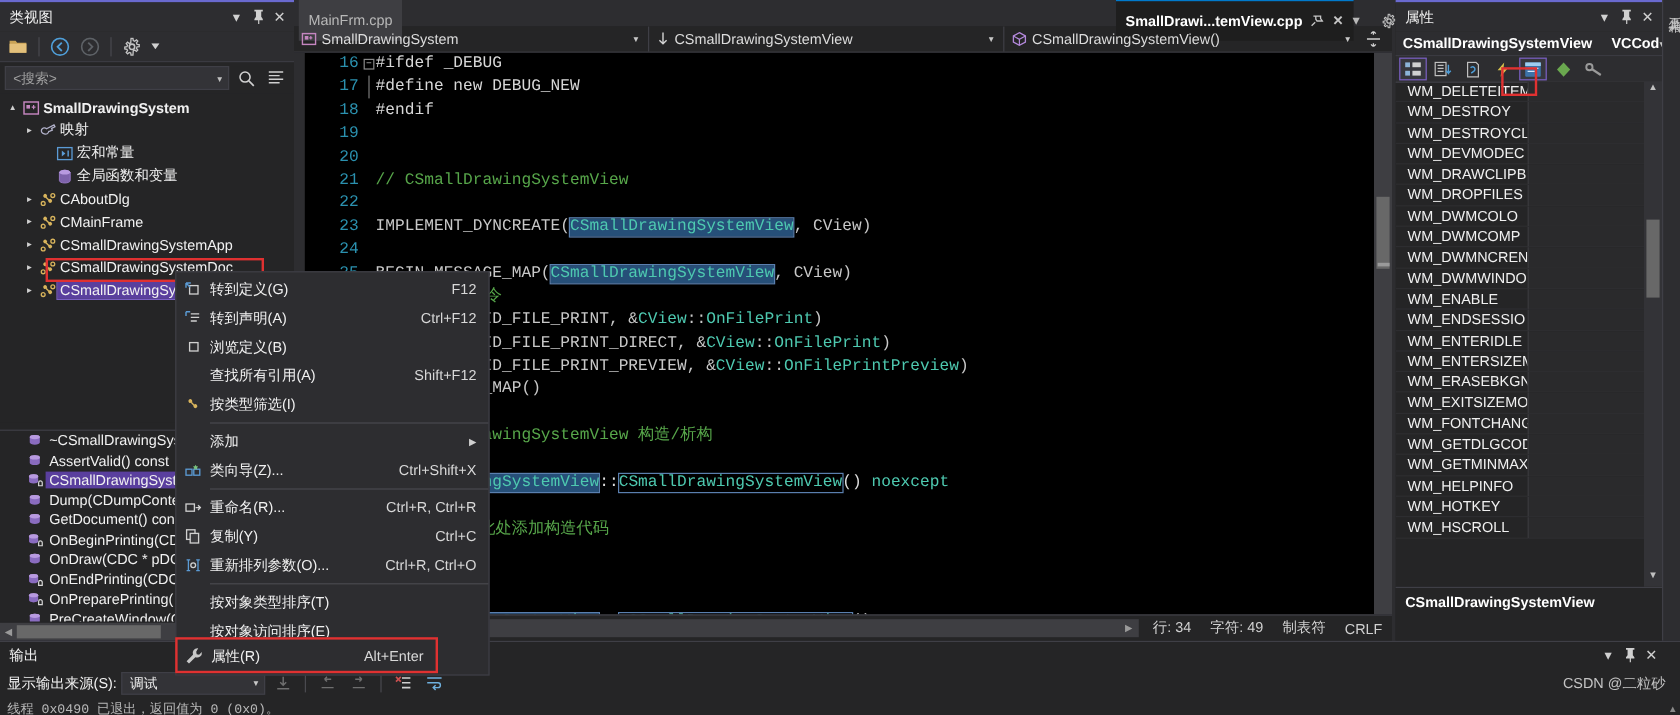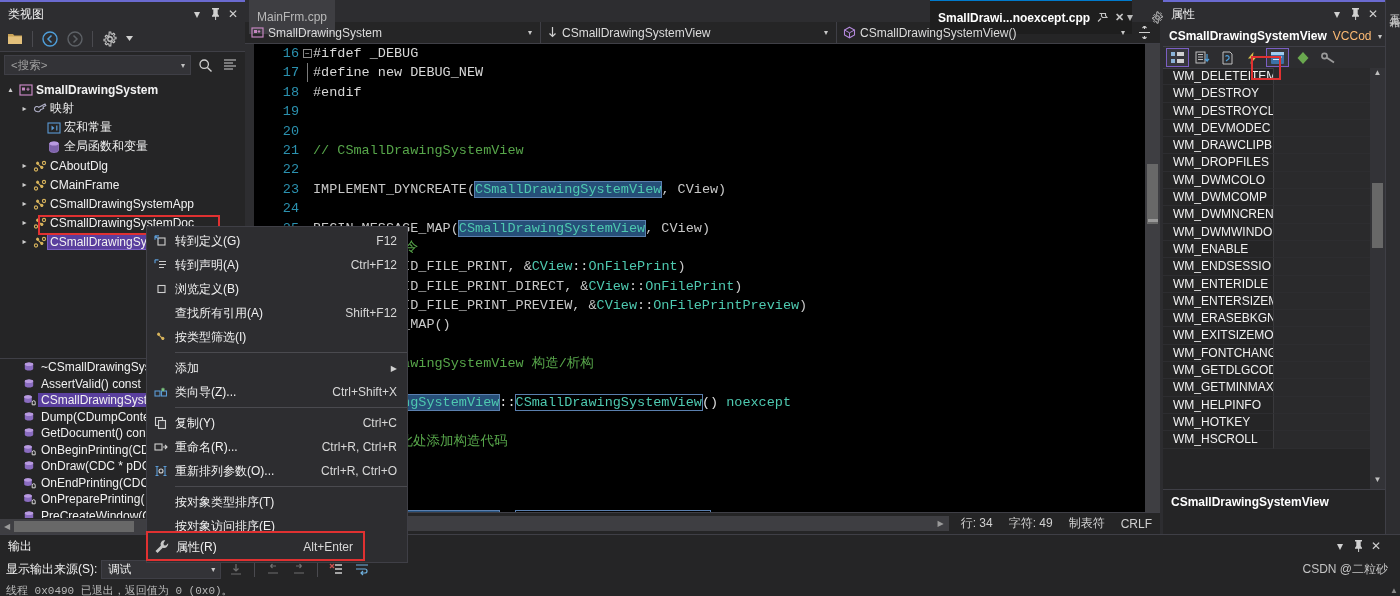--- a/index.html
+++ b/index.html
@@ -138,21 +138,21 @@
   
   #props {
     position: absolute; left: 1163px; top: 0; width: 222px; height: 534px;
     background: #252526; border-top: 2px solid #6a6ad0;
   }
   #props-obj {
     height: 21px; display: flex; align-items: center; padding: 0 3px 0 6px;
     background: #2d2d30; font-size: 12px; color: #ffffff; border-bottom: 1px solid #3f3f46;
   }
   #props-obj .objname { font-weight: bold; }
-  #props-obj .objtype { color: #fdba74; margin-left: 6px; font-weight: normal; }
+  #props-obj .objtype { color: #ffffff; margin-left: 16px; font-weight: bold; }
   #props-obj .objcaret { margin-left: auto; font-size: 8px; color: #c8c8c8; }
   #props-toolbar {
     height: 22px; display: flex; align-items: center; gap: 2px; padding: 0 3px;
     background: #2d2d30; border-bottom: 1px solid #3f3f46;
   }
   .pt-ico { width: 23px; height: 19px; display: flex; align-items: center; justify-content: center; cursor: pointer; }
   .pt-ico.on { border: 1px solid #7b5fc4; background: #37373d; }
   #props-grid { position: absolute; left: 0; top: 66px; right: 0; bottom: 45px; overflow: hidden; }
   .prow { display: flex; height: 17.3px; font-size: 12px; }
   .prow .pname {
@@ -519,21 +519,21 @@
       <span class="thumb"></span>
     </div>
   </div>
 
   <div id="editor-area">
     <div id="tabstrip">
       <div class="doctab" style="left:4px;">
         <span>MainFrm.cpp</span>
       </div>
       <div class="doctab active" style="left:685px;">
-        <span>SmallDrawi...noexcept.cpp</span>
+        <span>SmallDrawi...temView.cpp</span>
         <span class="tabbtn">
           <svg width="11" height="11" viewBox="0 0 11 11">
               <path d="M1 9.5l3-3M2.5 1.5h6v2l1.5 2H5.5l-1-1.5V1.5z" fill="none" stroke="#c6c6c6" stroke-width="1.1"></path>
             </svg>
         </span>
         <span class="tabbtn">✕</span>
       </div>
       <div class="doctab" style="left:874px;background:transparent;">
         <span>▾</span>
       </div>
@@ -921,36 +921,36 @@
             <path d="M9 2.2l.7 1.4 1.5.2-1.1 1.1.3 1.5-1.4-.7-1.4.7.3-1.5L6.8 3.8l1.5-.2z" fill="#7bc47f"></path>
           </svg>
         </span>
         <span class="mlab">类向导(Z)...</span>
         <span class="mkey">Ctrl+Shift+X</span>
       </div>
       <div class="msep"></div>
       <div class="mi">
         <span class="mico">
           <svg width="14" height="14" viewBox="0 0 14 14">
+            <rect x="1" y="4" width="7" height="6" fill="none" stroke="#d0d0d0" stroke-width="1.1"></rect>
+            <path d="M9 7h4M11 5l2 2-2 2" stroke="#d0d0d0" stroke-width="1.1" fill="none"></path>
+          </svg>
+        </span>
+        <span class="mlab">重命名(R)...</span>
+        <span class="mkey">Ctrl+R, Ctrl+R</span>
+      </div>
+      <div class="mi">
+        <span class="mico">
+          <svg width="14" height="14" viewBox="0 0 14 14">
             <rect x="1.5" y="1.5" width="7" height="8" fill="none" stroke="#d0d0d0" stroke-width="1.1"></rect>
             <rect x="4.5" y="4.5" width="7" height="8" fill="#3a3a3d" stroke="#d0d0d0" stroke-width="1.1"></rect>
           </svg>
         </span>
         <span class="mlab">复制(Y)</span>
         <span class="mkey">Ctrl+C</span>
-      </div>
-      <div class="mi">
-        <span class="mico">
-          <svg width="14" height="14" viewBox="0 0 14 14">
-            <rect x="1" y="4" width="7" height="6" fill="none" stroke="#d0d0d0" stroke-width="1.1"></rect>
-            <path d="M9 7h4M11 5l2 2-2 2" stroke="#d0d0d0" stroke-width="1.1" fill="none"></path>
-          </svg>
-        </span>
-        <span class="mlab">重命名(R)...</span>
-        <span class="mkey">Ctrl+R, Ctrl+R</span>
       </div>
       <div class="mi">
         <span class="mico">
           <svg width="14" height="14" viewBox="0 0 14 14">
             <path d="M3 2.5v9M11 2.5v9M1.5 2.5h3M1.5 11.5h3M9.5 2.5h3M9.5 11.5h3" stroke="#5b9bd5" stroke-width="1.1"></path>
             <circle cx="7" cy="7" r="2" fill="none" stroke="#d0d0d0" stroke-width="1.1"></circle>
           </svg>
         </span>
         <span class="mlab">重新排列参数(O)...</span>
         <span class="mkey">Ctrl+R, Ctrl+O</span>

